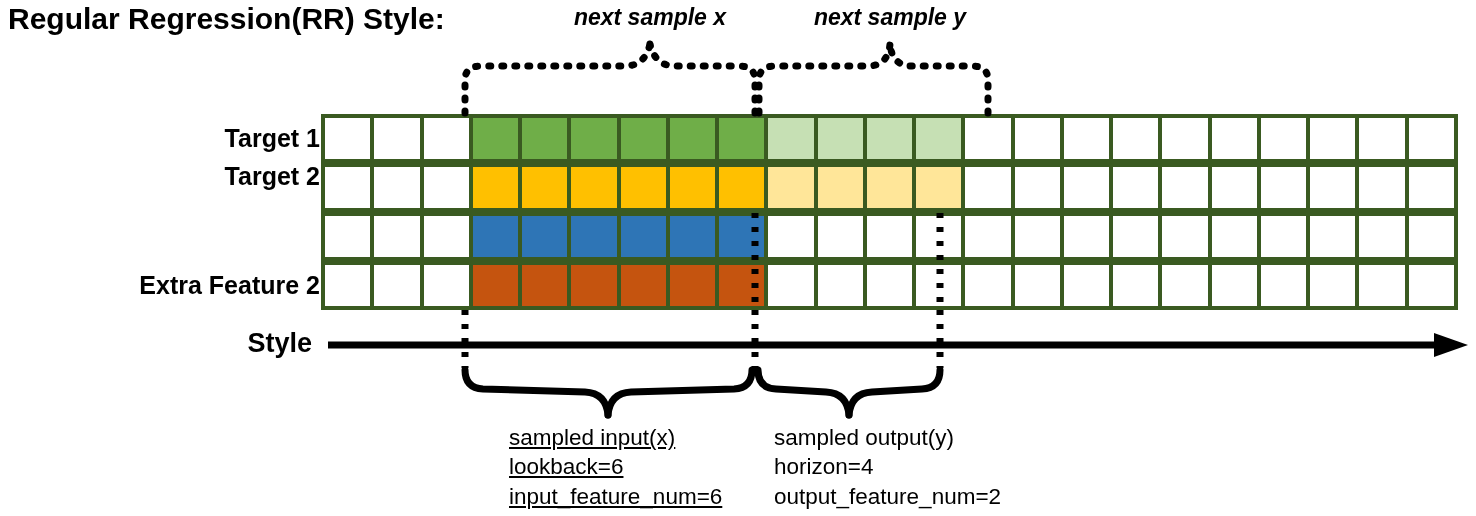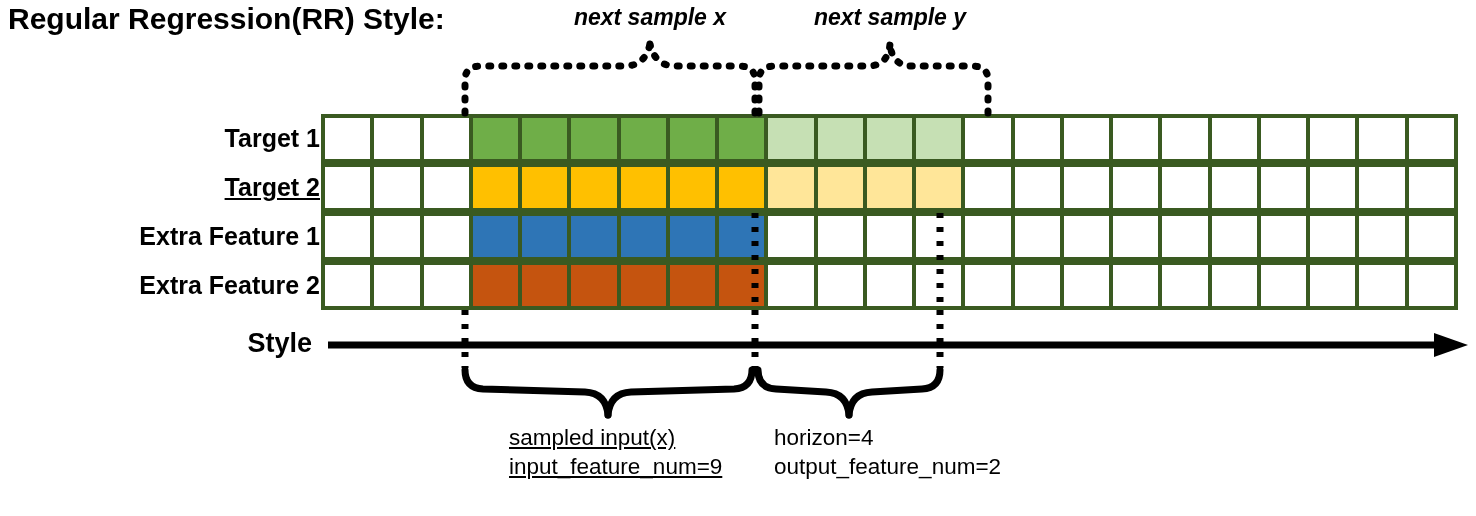--- a/index.html
+++ b/index.html
@@ -128,22 +128,21 @@
 </style>
 </head>
 <body>
 
 <div id="canvas">
 
   <div id="title">Regular Regression(RR) Style:</div>
 
   <div id="row-labels">
     <div class="row-label" style="top:12px;">Target 1</div>
-    <div class="row-label" style="top:61px;text-decoration:underline;">Target 2</div>
-    <div class="row-label" style="top:110px;">Extra Feature 1</div>
+    <div class="row-label" style="top:50px;">Target 2</div>
     <div class="row-label" style="top:159px;">Extra Feature 2</div>
   </div>
 
   <div id="grid">
     <div class="grid-row" style="top:0px;">
         <div class="cell" style="left: 4px; width: 45.2609px; background: rgb(255, 255, 255);"></div>
         <div class="cell" style="left: 53.2609px; width: 45.2609px; background: rgb(255, 255, 255);"></div>
         <div class="cell" style="left: 102.522px; width: 45.2609px; background: rgb(255, 255, 255);"></div>
         <div class="cell" style="left: 151.783px; width: 45.2609px; background: rgb(111, 174, 72);"></div>
         <div class="cell" style="left: 201.043px; width: 45.2609px; background: rgb(111, 174, 72);"></div>
@@ -273,21 +272,23 @@
 
     <path d="M465,370 Q465,388 483,389 L585,392 Q606,393 608,415" fill="none" stroke="#000000" stroke-width="7" stroke-linecap="round"></path>
     <path d="M752,370 Q752,388 734,389 L631,392 Q610,393 608,415" fill="none" stroke="#000000" stroke-width="7" stroke-linecap="round"></path>
 
     <path d="M758,370 Q758,388 776,389 L826,392 Q847,393 849,415" fill="none" stroke="#000000" stroke-width="7" stroke-linecap="round"></path>
     <path d="M940,370 Q940,388 922,389 L872,392 Q851,393 849,415" fill="none" stroke="#000000" stroke-width="7" stroke-linecap="round"></path>
   </svg>
 
   <div class="bottom-note" style="left:509px; top:423px;text-decoration:underline;">
     <div>sampled input(x)</div>
-    <div>input_feature_num=9</div>
+    <div>lookback=6</div>
+    <div>input_feature_num=6</div>
   </div>
 
   <div class="bottom-note" style="left:774px; top:423px;">
+    <div>sampled output(y)</div>
     <div>horizon=4</div>
     <div>output_feature_num=2</div>
   </div>
 
 </div>
 
 </body></html>

